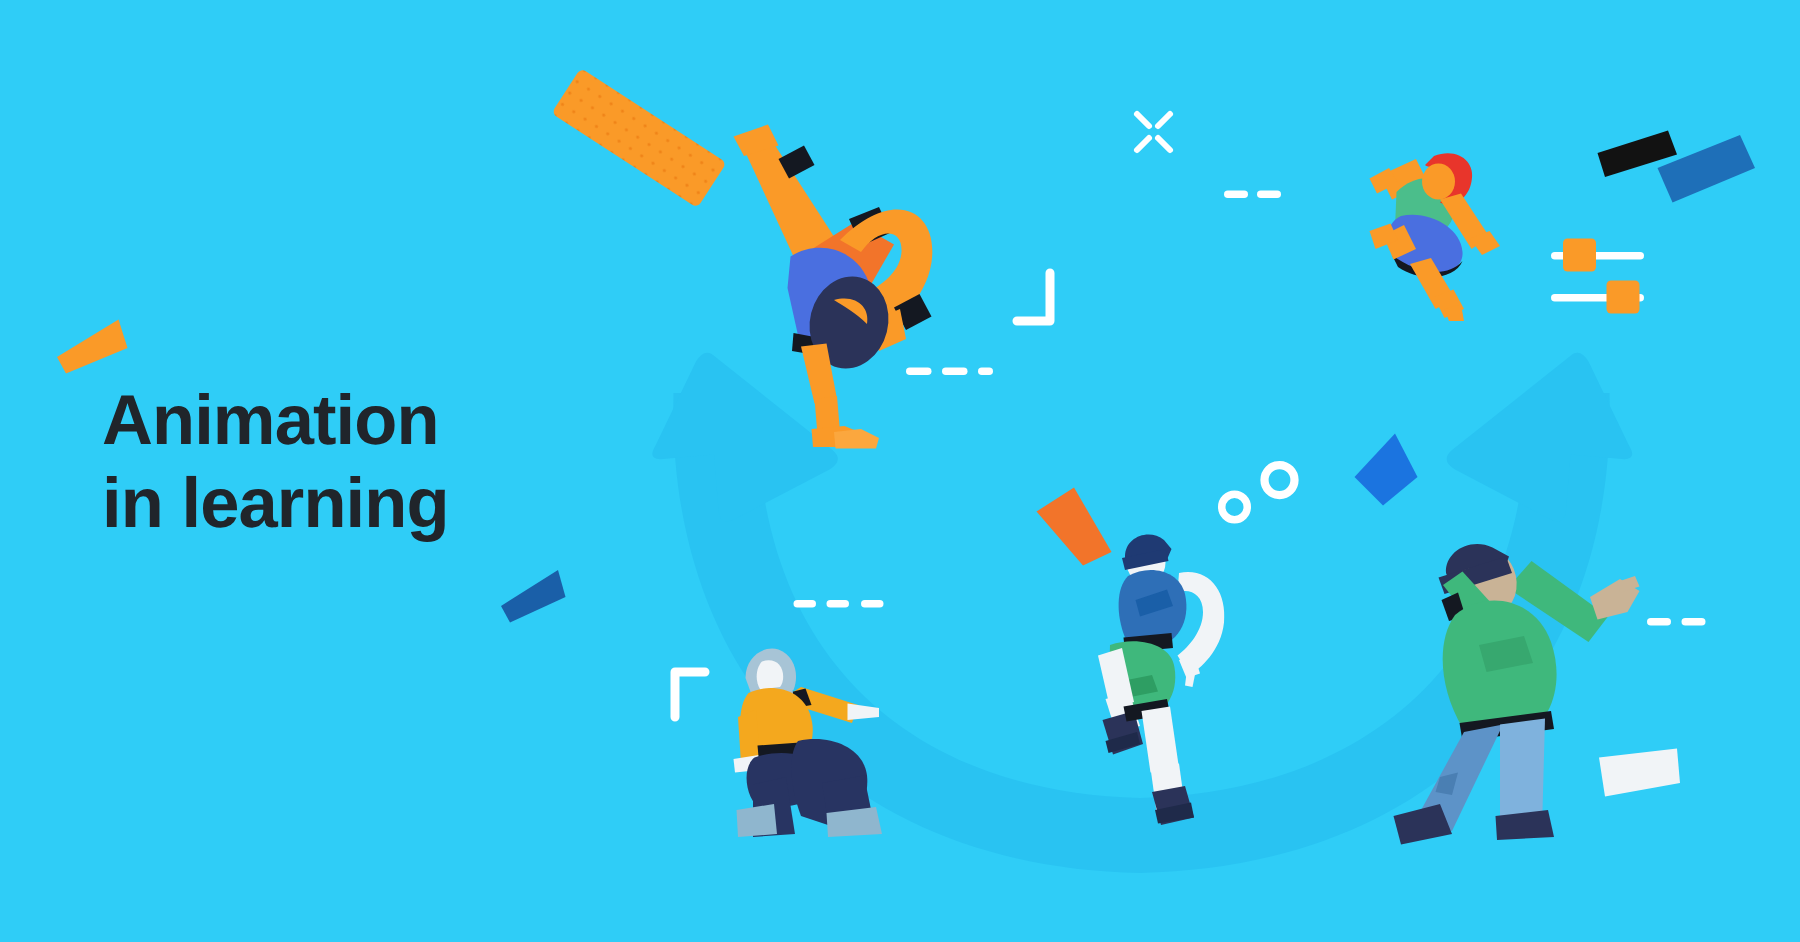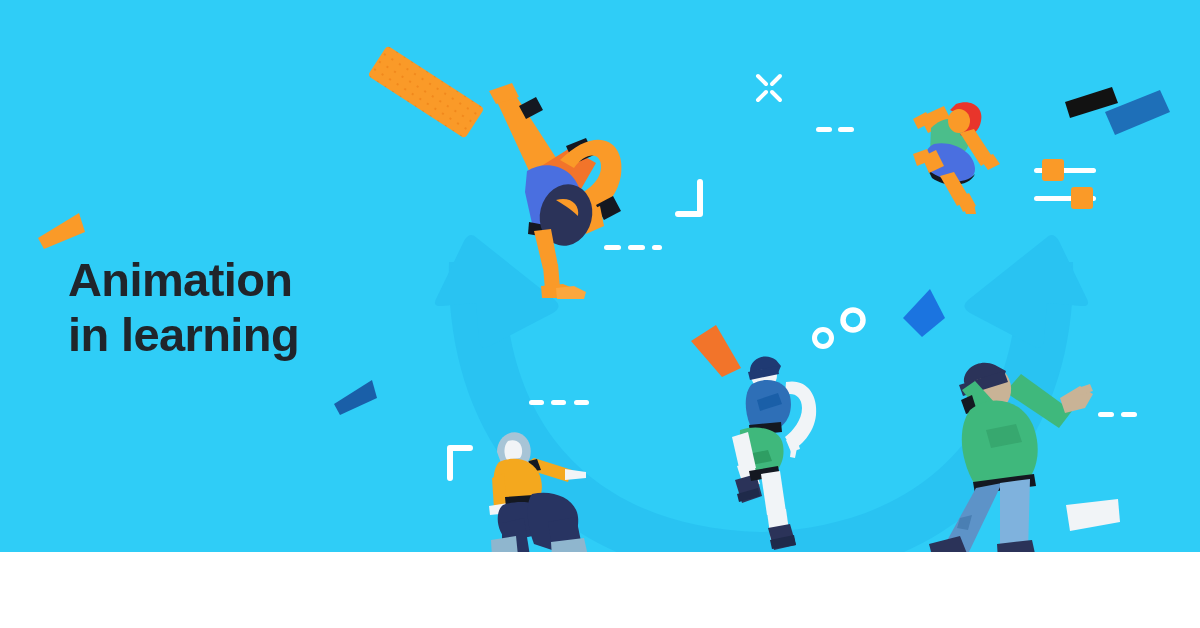--- a/index.html
+++ b/index.html
@@ -4,21 +4,21 @@
 <title>Animation in learning</title>
 <style>
   html, body {
     margin: 0;
     padding: 0;
     background: #ffffff;
   }
   #canvas {
     position: relative;
     width: 1200px;
-    height: 552px;
+    height: 628px;
     overflow: hidden;
     font-family: "Liberation Sans", sans-serif;
   }
   #bg-layer {
     position: absolute;
     inset: 0;
   }
   #svg-scene {
     position: absolute;
     inset: 0;

